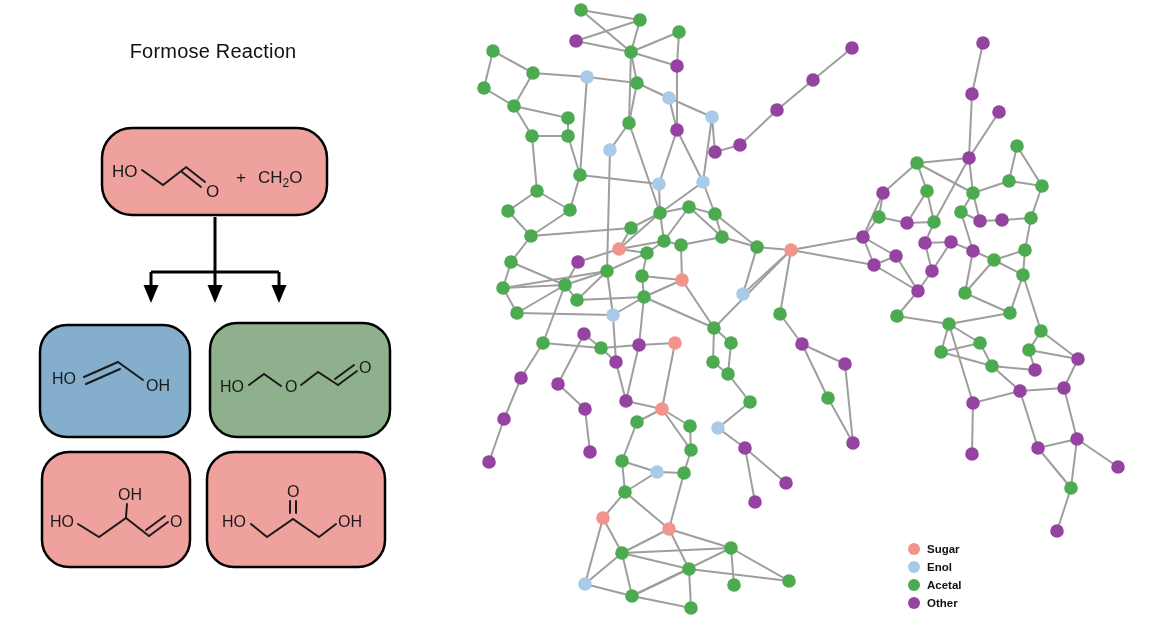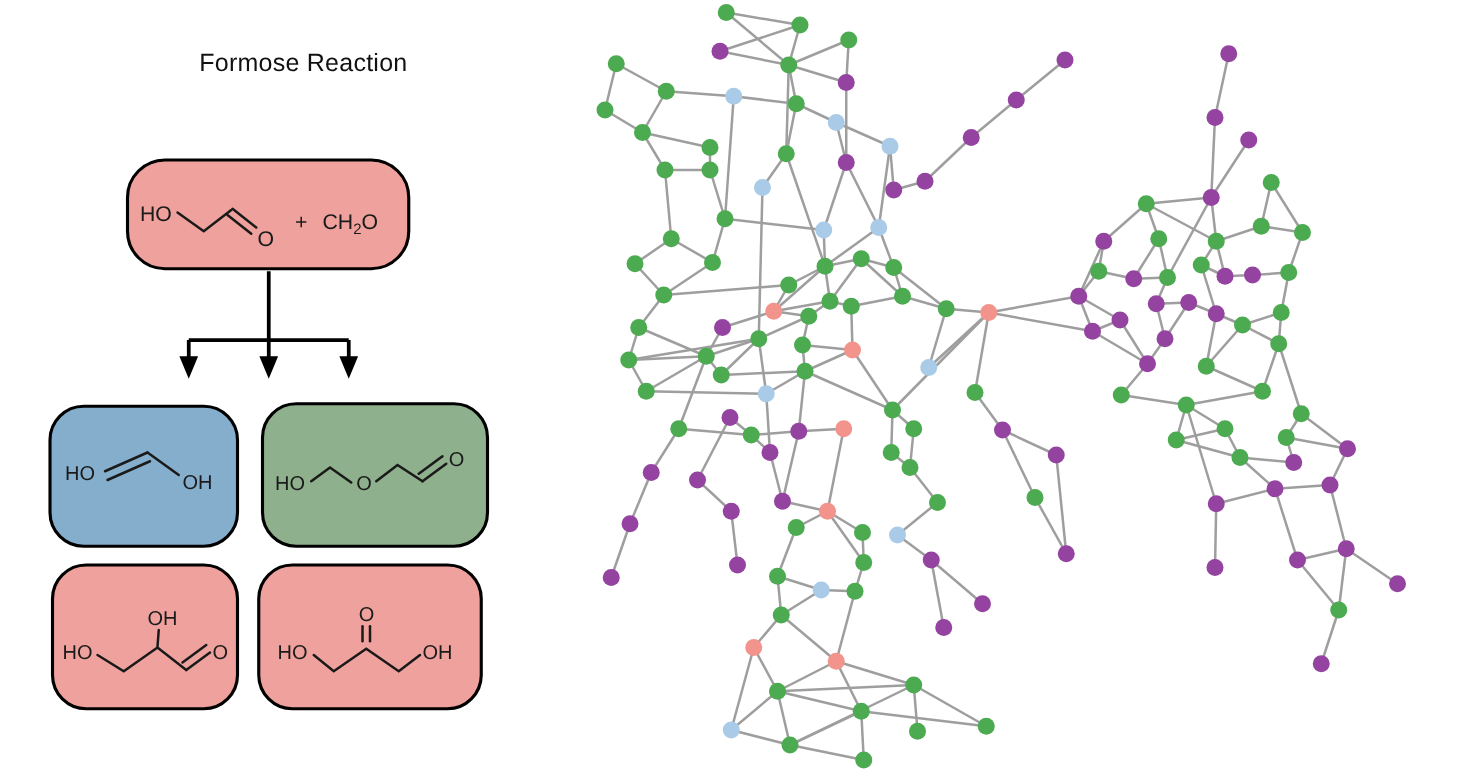--- a/index.html
+++ b/index.html
@@ -1,21 +1,21 @@
 <!DOCTYPE html>
 <html style="--sugar: #f2938c; --enol: #a9cbe8; --acetal: #4caa50; --other: #9444a0; --sugar-box: #efa29d; --enol-box: #85aecd; --acetal-box: #8fb08c; --box-border: #000000;"><head>
 <meta charset="utf-8">
 <style>
   html,body{margin:0;padding:0;background:#ffffff;}
   .stage{
     position:relative;width:1167px;height:625px;background:#ffffff;overflow:hidden;
     font-family:"Liberation Sans","DejaVu Sans",sans-serif;
   }
   .scheme-title{
-    position:absolute;left:100px;top:40px;width:226px;text-align:right;
+    position:absolute;left:100px;top:40px;width:226px;text-align:center;
     font-size:20px;font-weight:500;color:#111;letter-spacing:.2px;
   }
   svg.scheme,svg.network{position:absolute;top:0;left:0;}
   svg.scheme{width:460px;height:625px;}
   svg.network{width:1167px;height:625px;}
   .mol-label{font-family:"Liberation Sans","DejaVu Sans",sans-serif;font-size:16px;fill:#1a1a1a;}
   .mol-label-lg{font-family:"Liberation Sans","DejaVu Sans",sans-serif;font-size:17px;fill:#1a1a1a;}
   .bond{stroke:#1a1a1a;stroke-width:2;fill:none;stroke-linecap:round;}
   .arrow{stroke:#000;stroke-width:3;fill:none;}
   .arrow-head{fill:#000;stroke:none;}
@@ -478,14 +478,32 @@
       <circle cx="691" cy="608" r="6.8" fill="#4caa50"></circle>
       <circle cx="786" cy="483" r="6.8" fill="#9444a0"></circle>
       <circle cx="755" cy="502" r="6.8" fill="#9444a0"></circle>
       <circle cx="731" cy="548" r="6.8" fill="#4caa50"></circle>
       <circle cx="734" cy="585" r="6.8" fill="#4caa50"></circle>
       <circle cx="789" cy="581" r="6.8" fill="#4caa50"></circle>
       <circle cx="1071" cy="488" r="6.8" fill="#4caa50"></circle>
       <circle cx="1057" cy="531" r="6.8" fill="#9444a0"></circle>
     </svg>
 
+  <div class="legend">
+    <div class="legend-row">
+      <span class="legend-dot" style="background:var(--sugar)"></span>
+      <span class="legend-label">Sugar</span>
+    </div>
+    <div class="legend-row">
+      <span class="legend-dot" style="background:var(--enol)"></span>
+      <span class="legend-label">Enol</span>
+    </div>
+    <div class="legend-row">
+      <span class="legend-dot" style="background:var(--acetal)"></span>
+      <span class="legend-label">Acetal</span>
+    </div>
+    <div class="legend-row">
+      <span class="legend-dot" style="background:var(--other)"></span>
+      <span class="legend-label">Other</span>
+    </div>
+  </div>
 
 </div>
 
 </body></html>

